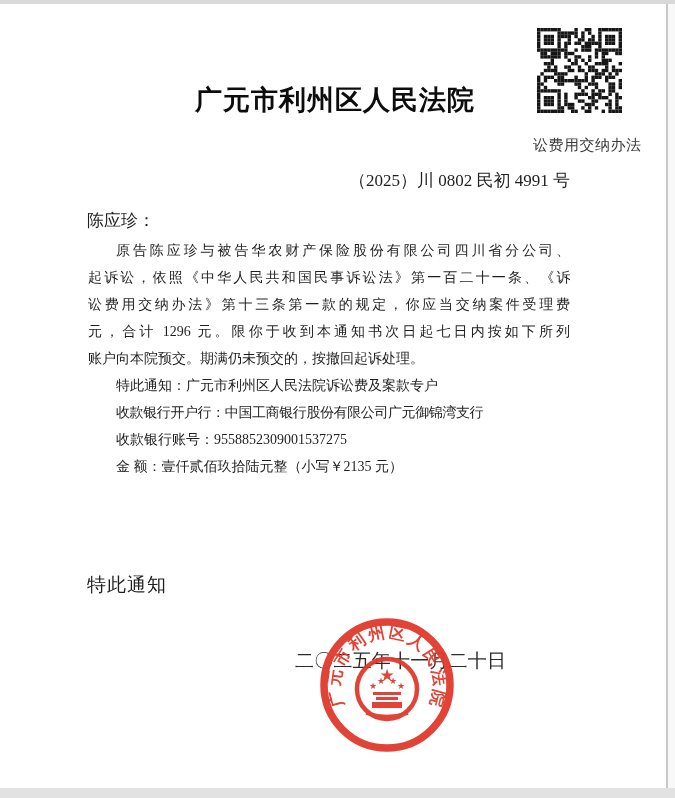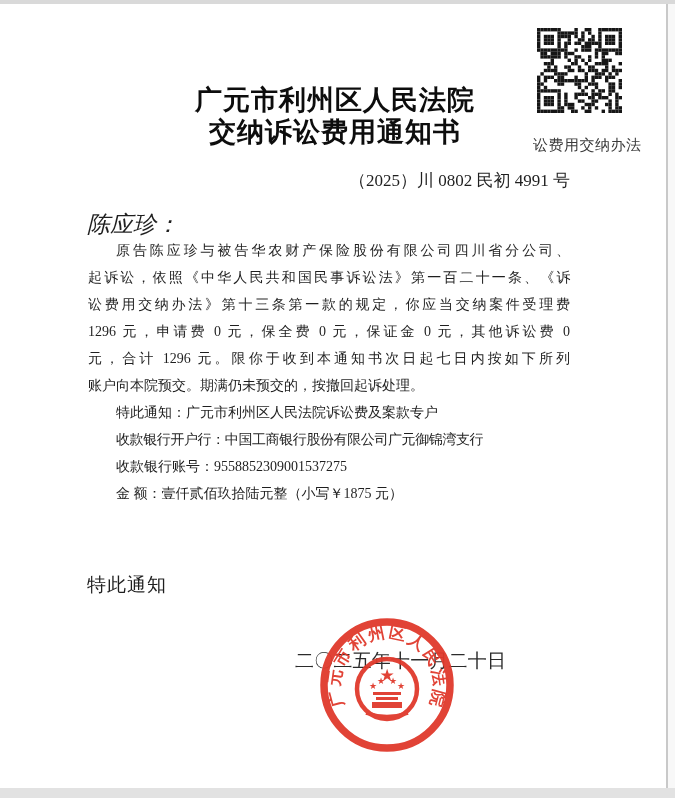--- a/index.html
+++ b/index.html
@@ -21,21 +21,21 @@
 
   .title {
     position:absolute; left:94px; top:84px; width:482px;
     text-align:center; font-family:"Liberation Sans","DejaVu Sans",sans-serif;
     font-weight:900; font-size:27px; line-height:32px; color:#0d0d0d; letter-spacing:1px;
   }
   .case-number {
     position:absolute; left:88px; top:169px; width:482px;
     text-align:right; font-size:17px;
   }
-  .addressee { position:absolute; left:87px; top:209px; font-size:23px;font-style:italic; }
+  .addressee { position:absolute; left:87px; top:209px; font-size:17px; }
 
   .doc-lines {
     position:absolute; left:88px; top:237px; width:482px;
     font-size:14px; line-height:27px;
   }
   .doc-lines .jline { text-align:justify; text-align-last:justify; }
   .doc-lines .indent { text-indent:2em; }
   .doc-lines .tight { letter-spacing:-0.4px; }
 
   .closing { position:absolute; left:87px; top:572px; font-size:19px; letter-spacing:1px; }
@@ -383,38 +383,36 @@
         <rect x="64.60" y="81.60" width="3.40" height="3.40"></rect>
         <rect x="71.40" y="81.60" width="3.40" height="3.40"></rect>
         <rect x="74.80" y="81.60" width="3.40" height="3.40"></rect>
         <rect x="78.20" y="81.60" width="3.40" height="3.40"></rect>
         <rect x="81.60" y="81.60" width="3.40" height="3.40"></rect>
       </svg></div>
   <div class="qr-label">讼费用交纳办法</div>
 
   <div class="title">
     <div>广元市利州区人民法院</div>
-    <div>交纳诉讼费用通知书</div>
   </div>
 
   <div class="case-number">（2025）川 0802 民初 4991 号</div>
 
   <div class="addressee">陈应珍：</div>
 
   <div class="doc-lines">
     <div class="jline indent">原告陈应珍与被告华农财产保险股份有限公司四川省分公司、</div>
     <div class="jline tight">起诉讼，依照《中华人民共和国民事诉讼法》第一百二十一条、《诉</div>
     <div class="jline">讼费用交纳办法》第十三条第一款的规定，你应当交纳案件受理费</div>
-    <div class="jline">1296 元，申请费 0 元，保全费 0 元，保证金 0 元，其他诉讼费 0</div>
     <div class="jline">元，合计 1296 元。限你于收到本通知书次日起七日内按如下所列</div>
     <div>账户向本院预交。期满仍未预交的，按撤回起诉处理。</div>
     <div class="indent">特此通知：广元市利州区人民法院诉讼费及案款专户</div>
     <div class="indent tight">收款银行开户行：中国工商银行股份有限公司广元御锦湾支行</div>
     <div class="indent">收款银行账号：9558852309001537275</div>
-    <div class="indent">金 额：壹仟贰佰玖拾陆元整（小写￥1875 元）</div>
+    <div class="indent">金 额：壹仟贰佰玖拾陆元整（小写￥2135 元）</div>
   </div>
 
   <div class="closing">特此通知</div>
 
   <div class="date-line">二〇二五年十一月二十日</div>
 
   <div class="seal">
     <svg width="140" height="140" viewBox="0 0 140 140">
       <circle cx="70" cy="70" r="63" fill="none" stroke="#e0392c" stroke-width="7.5"></circle>
       <path id="sealArc" d="M 27.4 89.9 A 47 47 0 1 1 112.6 89.9" fill="none"></path>

